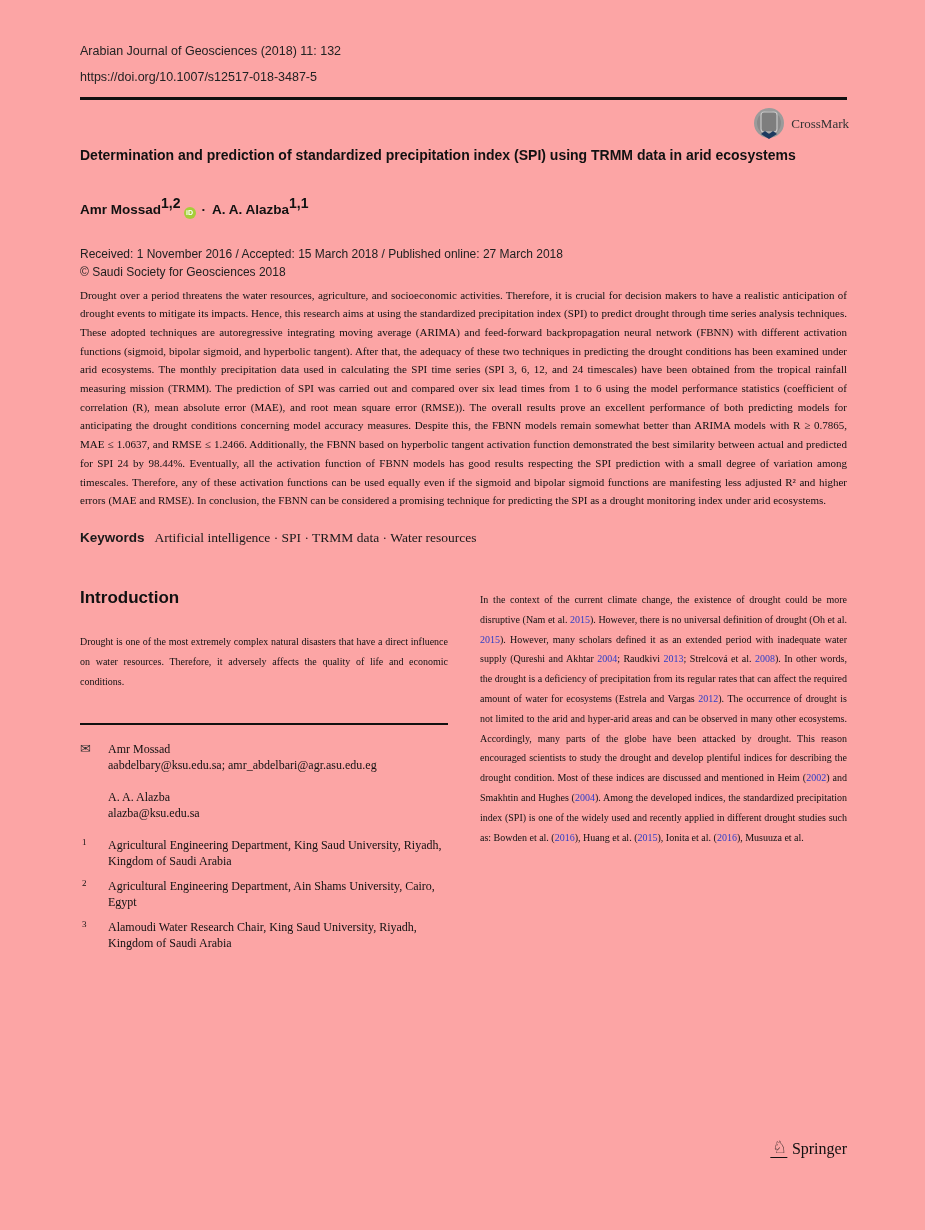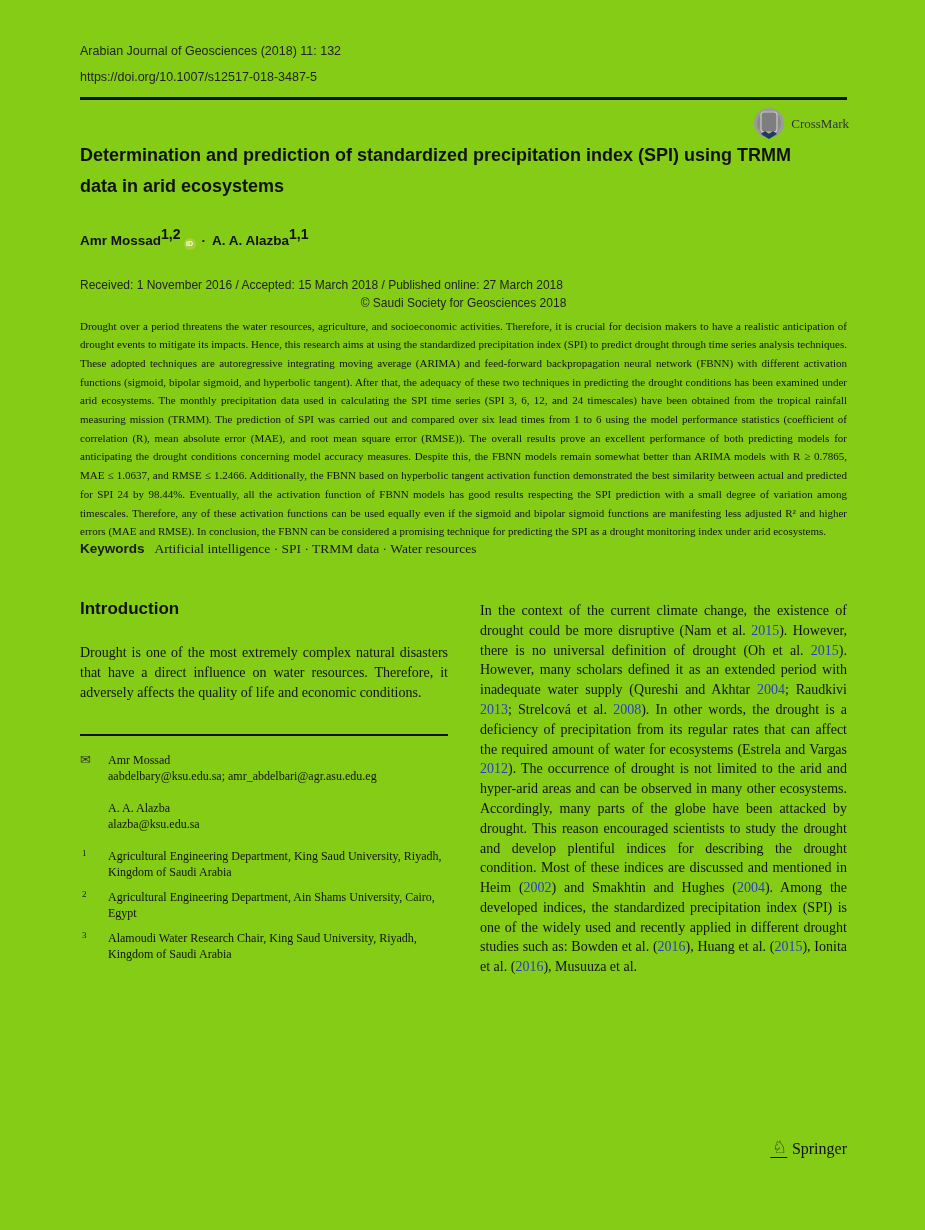--- a/index.html
+++ b/index.html
@@ -1,20 +1,20 @@
 <!DOCTYPE html>
 <html><head>
 <meta charset="utf-8">
 <style>
   * { margin: 0; padding: 0; box-sizing: border-box; }
   html, body { background: #ffffff; }
   .page {
     position: relative;
     width: 925px; height: 1230px;
-    background: #84cc16;
+    background: #fca5a5;
     font-family: "Liberation Sans", sans-serif;
     color: #1a1a1a;
     overflow: hidden;
   }
   .content { padding: 44px 78px 0 80px; }
 
   
   .jline  { font-size: 12.5px; color: #222; }
   .doi    { font-size: 12.5px; color: #222; margin-top: 12px; }
   .toprule { margin-top: 13px; height: 3px; background: #111; }
@@ -26,52 +26,52 @@
   }
   .crossmark {
     position: absolute; right: 76px; top: 106px;
     display: flex; align-items: center; gap: 5px;
   }
   .crossmark svg { display: block; }
   .crossmark .cm-label { font-family: "Liberation Serif", serif; font-size: 13px; color: #333; }
 
   
   .title {
-    margin-top: 40px; font-size: 18px; font-weight: bold;
+    margin-top: 40px; font-size: 14px; font-weight: bold;
     line-height: 31px; color: #111; max-width: 740px;
   }
   .authors { margin-top: 24px; font-size: 13.5px; font-weight: bold; color: #111; }
   .authors sup { font-size: 14px; font-weight: bold; }
   .authors .sep { margin: 0 6px; }
   .orcid {
     display: inline-block; width: 12px; height: 12px; border-radius: 50%;
     background: #a6ce39; color: #fff; font-size: 7px; font-weight: bold;
     text-align: center; line-height: 12px; vertical-align: -1px; margin-left: 3px;
   }
   .history  { margin-top: 28px; font-size: 12px; color: #222; }
-  .copyright{ margin-top: 4px;  font-size: 12px; color: #222; text-align: center; }
+  .copyright{ margin-top: 4px;  font-size: 12px; color: #222; }
 
   
   .abs-head { margin-top: 24px; font-size: 14px; font-weight: bold; }
   .abs-body {
     margin-top: 7px; font-family: "Liberation Serif", serif;
     font-size: 11px; line-height: 18.7px; text-align: justify; color: #111;
   }
-  .keywords { font-size: 13.5px; }
+  .keywords { margin-top: 20px; font-size: 13.5px; }
   .keywords .kw-label { font-weight: bold; font-family: "Liberation Sans", sans-serif; margin-right: 10px; }
   .keywords .kw-text  { font-family: "Liberation Serif", serif; }
 
   
   .columns { display: flex; gap: 32px; margin-top: 42px; justify-content: center; }
   .col-left  { width: 368px; }
   .col-right { width: 367px; }
   .sec-head { font-size: 17px; font-weight: bold; color: #111; }
   .body-par {
     margin-top: 24px; font-family: "Liberation Serif", serif;
-    font-size: 14px; line-height: 19.8px; text-align: justify; color: #111;
+    font-size: 10px; line-height: 19.8px; text-align: justify; color: #111;
   }
   .col-right .body-par { margin-top: 2px; }
   .cite { color: #2b3cc8; }
 
   
   .fnrule { margin-top: 32px; height: 2px; background: #111; }
   .fnblock { margin-top: 16px; font-family: "Liberation Serif", serif; font-size: 12px; line-height: 16px; color: #111; }
   .corr { display: flex; margin-bottom: 16px; }
   .corr .env { width: 28px; font-size: 13px; color: #333; flex: none; }
   .aff { display: flex; margin-bottom: 9px; }

